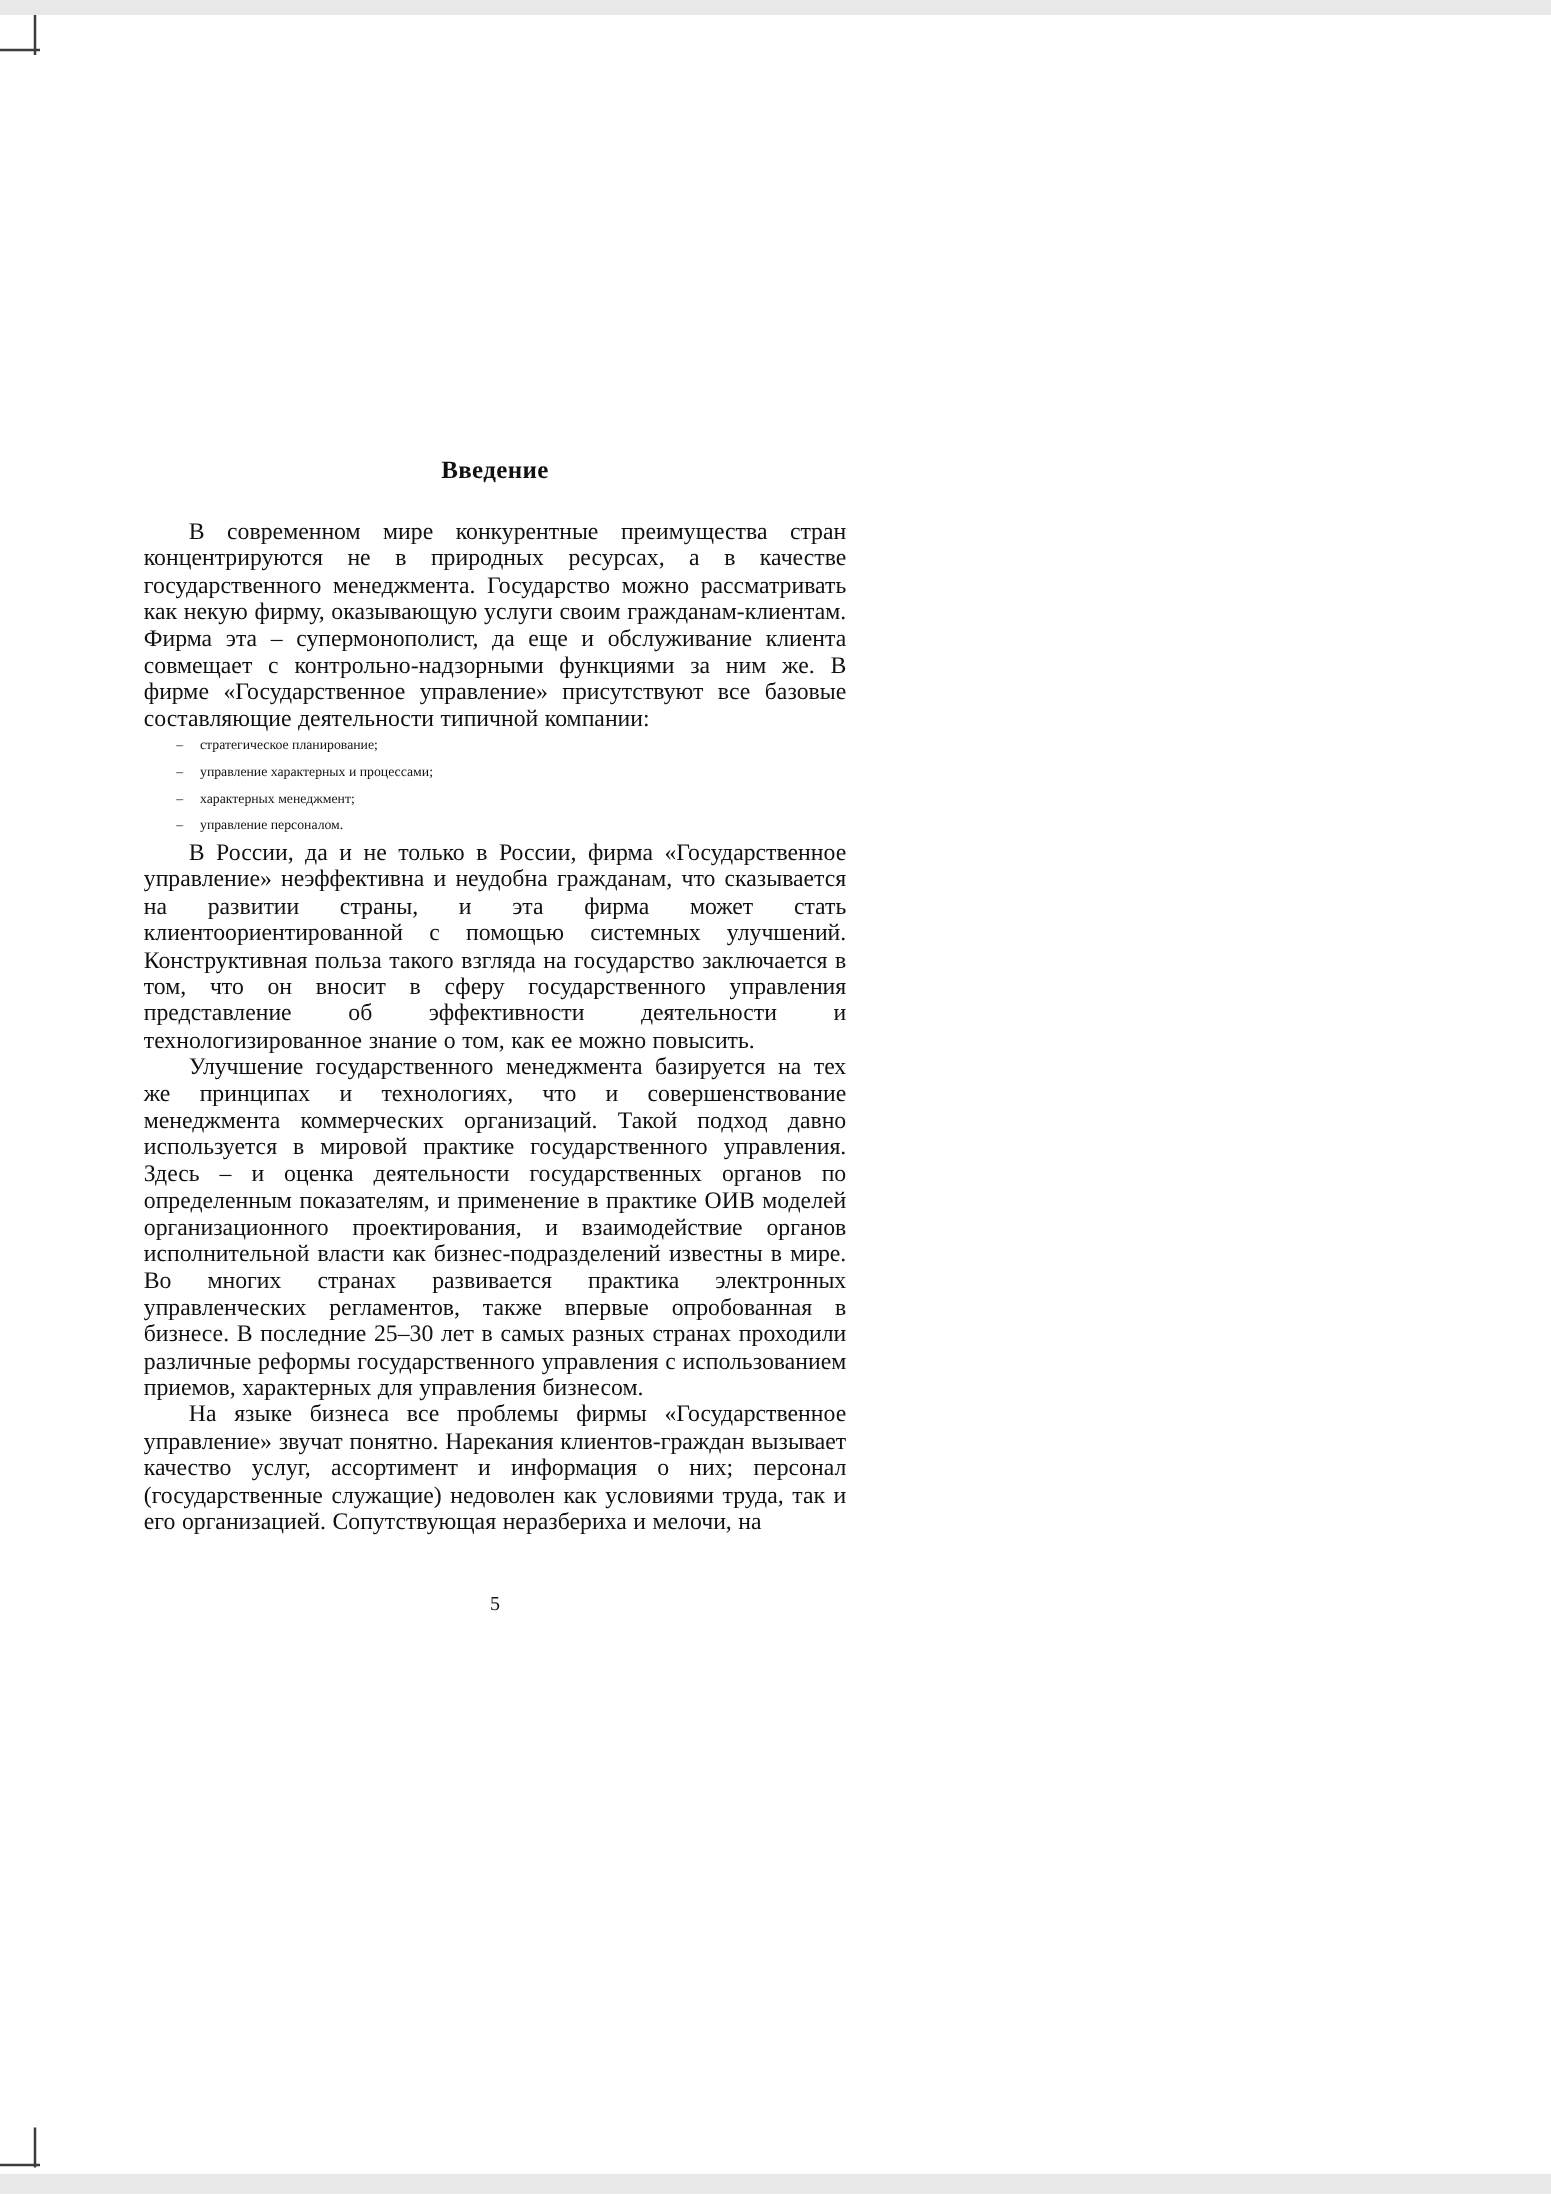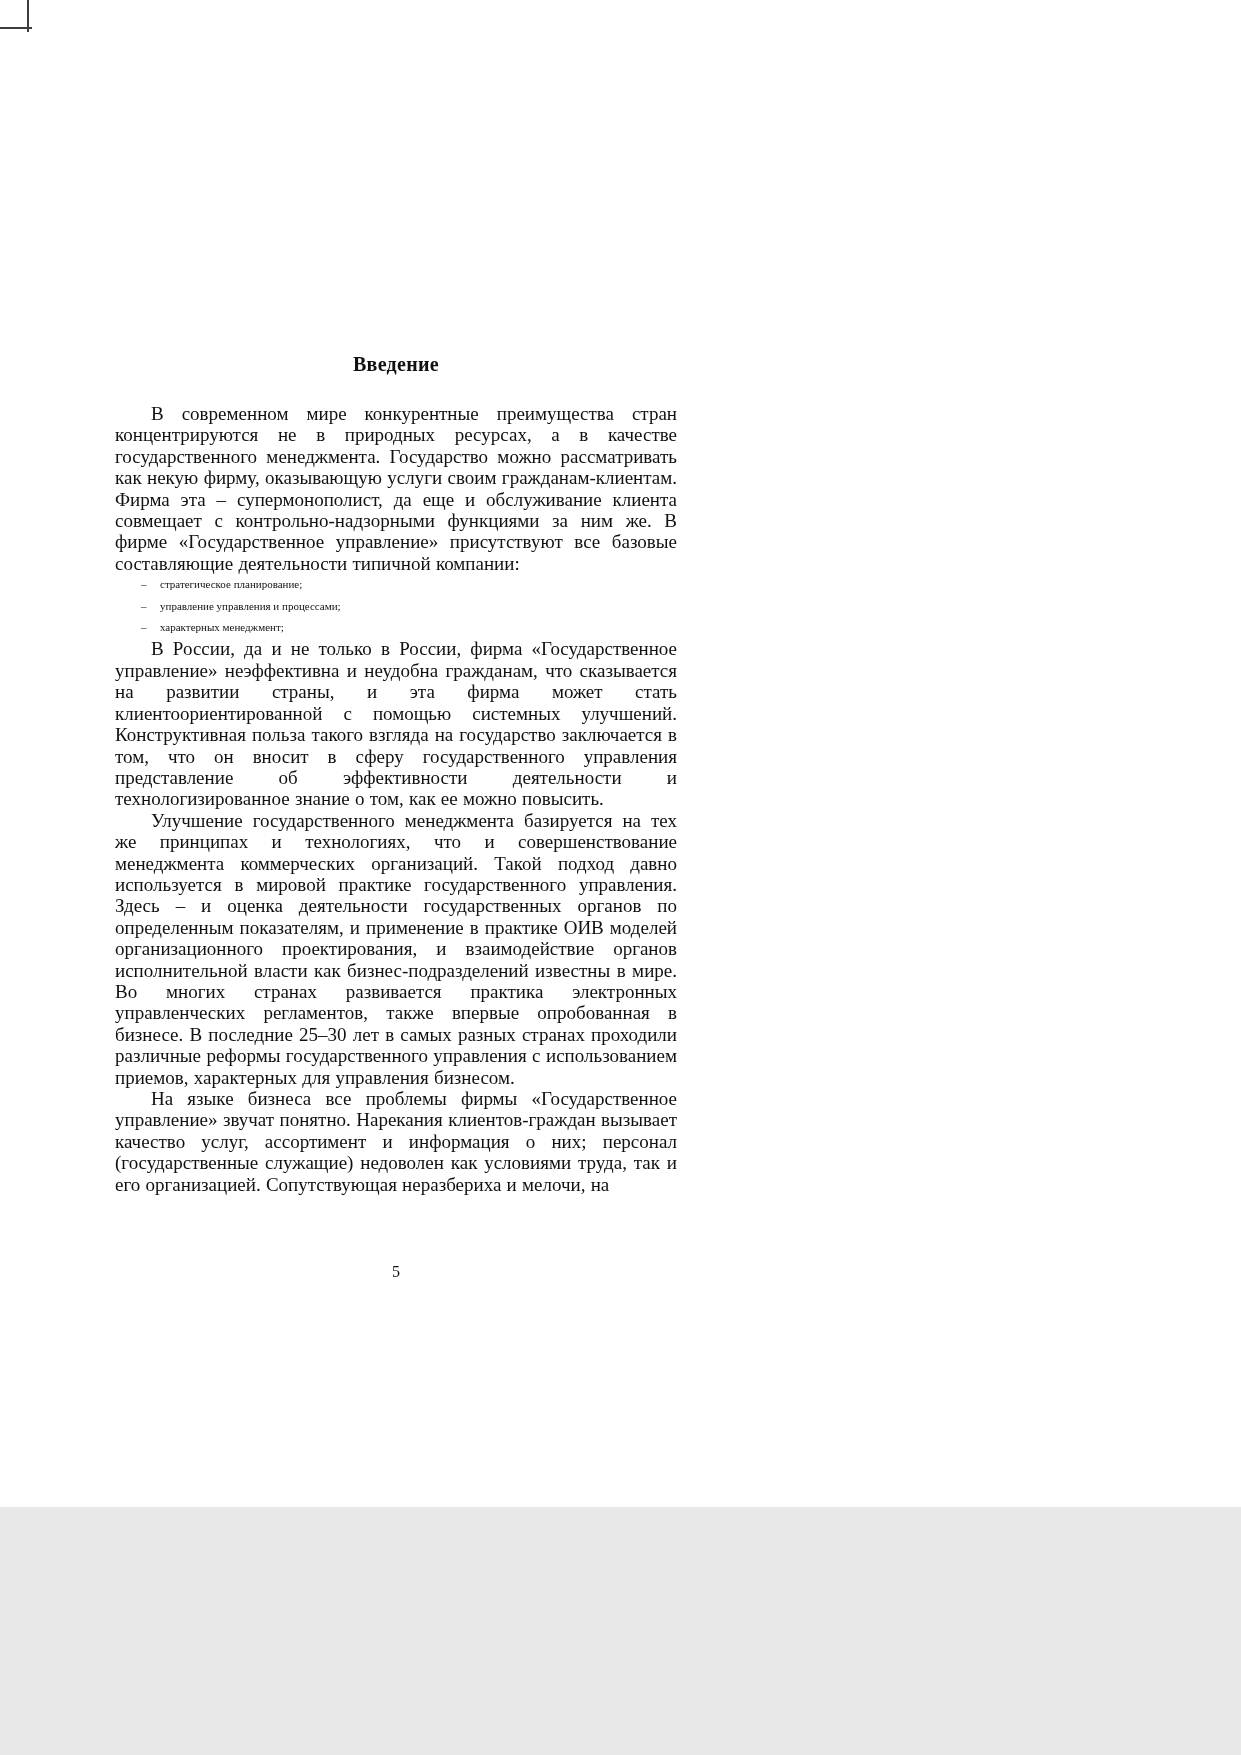--- a/index.html
+++ b/index.html
@@ -4,25 +4,25 @@
 <style>
   * { margin: 0; padding: 0; box-sizing: border-box; }
   html, body { background: #e8e8e8; }
   body {
     font-family: "Liberation Serif", "DejaVu Serif", serif;
     -webkit-font-smoothing: antialiased;
   }
   .page {
     position: relative;
     width: 1241px;
-    height: 1507px;
+    height: 1727px;
     background: #ffffff;
     color: #111111;
     overflow: hidden;
-    margin: 0 auto;
+    margin: 12px auto;
   }
   
   .crop {
     position: absolute;
     background: #3d3d3d;
   }
   .crop.h { height: 2px; width: 32px; }
   .crop.v { width: 2px; height: 32px; }
   .crop.tl-h { left: 0;    top: 27px; }
   .crop.tl-v { left: 27px; top: 0; }
@@ -86,24 +86,27 @@
   <div class="content">
     <h1 class="title">Введение</h1>
 
     <p class="para">В современном мире конкурентные преимущества стран концентрируются не в природных ресурсах, а в качестве государственного менеджмента. Государство можно рассматривать как некую фирму, оказывающую услуги своим гражданам-клиентам. Фирма эта – супермонополист, да еще и обслуживание клиента совмещает с контрольно-надзорными функциями за ним же. В фирме «Государственное управление» присутствуют все базовые составляющие деятельности типичной компании:</p>
 
     <ul class="bullet-list">
       <li>
         <span class="bullet-dash">–</span><span>стратегическое планирование;</span>
       </li>
       <li>
-        <span class="bullet-dash">–</span><span>управление управления и процессами;</span>
+        <span class="bullet-dash">–</span><span>управление характерных и процессами;</span>
       </li>
       <li>
         <span class="bullet-dash">–</span><span>характерных менеджмент;</span>
+      </li>
+      <li>
+        <span class="bullet-dash">–</span><span>управление персоналом.</span>
       </li>
     </ul>
 
     <p class="para">В России, да и не только в России, фирма «Государственное управление» неэффективна и неудобна гражданам, что сказывается на развитии страны, и эта фирма может стать клиентоориентированной с помощью системных улучшений. Конструктивная польза такого взгляда на государство заключается в том, что он вносит в сферу государственного управления представление об эффективности деятельности и технологизированное знание о том, как ее можно повысить.</p>
     <p class="para">Улучшение государственного менеджмента базируется на тех же принципах и технологиях, что и совершенствование менеджмента коммерческих организаций. Такой подход давно используется в мировой практике государственного управления. Здесь – и оценка деятельности государственных органов по определенным показателям, и применение в практике ОИВ моделей организационного проектирования, и взаимодействие органов исполнительной власти как бизнес-подразделений известны в мире. Во многих странах развивается практика электронных управленческих регламентов, также впервые опробованная в бизнесе. В последние 25–30 лет в самых разных странах проходили различные реформы государственного управления с использованием приемов, характерных для управления бизнесом.</p>
     <p class="para">На языке бизнеса все проблемы фирмы «Государственное управление» звучат понятно. Нарекания клиентов-граждан вызывает качество услуг, ассортимент и информация о них; персонал (государственные служащие) недоволен как условиями труда, так и его организацией. Сопутствующая неразбериха и мелочи, на</p>
   </div>
 
   <div class="page-number">5</div>
 

